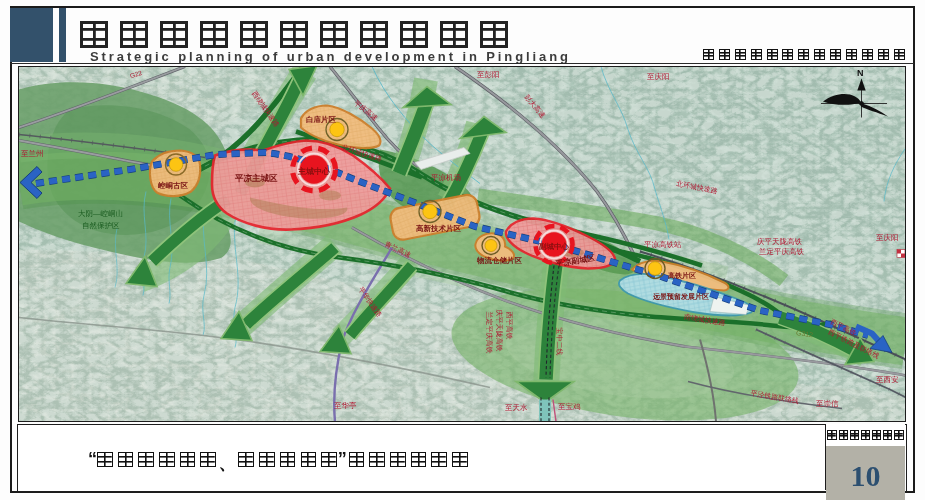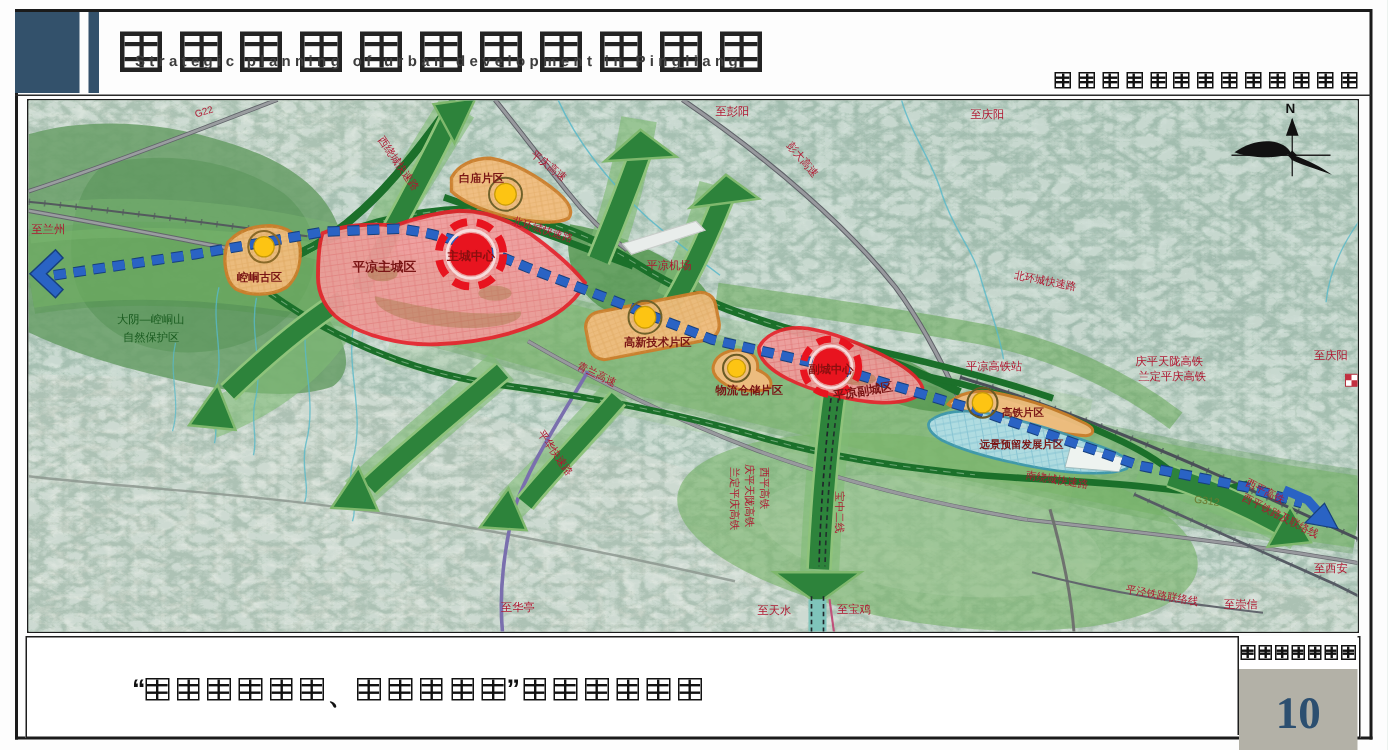--- a/index.html
+++ b/index.html
@@ -21,21 +21,21 @@
 <div class="abs" style="left:10px;top:491px;width:904.5px;height:2px;background:#1b1b1b;"></div>
 
 <div class="abs" style="left:10px;top:8px;width:43px;height:54px;background:#33516b;"></div>
 
 <div class="abs" style="left:59px;top:8px;width:7px;height:54px;background:#33516b;"></div>
 
 <div class="abs" style="left:80px;top:21px;white-space:nowrap;">
 <span class="cz" style="width:28px;height:27px;margin-right:12px;"></span><span class="cz" style="width:28px;height:27px;margin-right:12px;"></span><span class="cz" style="width:28px;height:27px;margin-right:12px;"></span><span class="cz" style="width:28px;height:27px;margin-right:12px;"></span><span class="cz" style="width:28px;height:27px;margin-right:12px;"></span><span class="cz" style="width:28px;height:27px;margin-right:12px;"></span><span class="cz" style="width:28px;height:27px;margin-right:12px;"></span><span class="cz" style="width:28px;height:27px;margin-right:12px;"></span><span class="cz" style="width:28px;height:27px;margin-right:12px;"></span><span class="cz" style="width:28px;height:27px;margin-right:12px;"></span><span class="cz" style="width:28px;height:27px;"></span>
 </div>
 
-<div class="abs" style="left:90px;top:36px;font-weight:bold;font-size:10px;letter-spacing:2.9px;color:#3c3c3c;white-space:nowrap;">Strategic planning of urban development in Pingliang</div>
+<div class="abs" style="left:90px;top:49px;font-weight:bold;font-size:13px;letter-spacing:2.9px;color:#3c3c3c;white-space:nowrap;">Strategic planning of urban development in Pingliang</div>
 
 <div class="abs" style="left:703px;top:46px;white-space:nowrap;">
 <span class="cs" style="width:11px;height:11px;margin-right:4.9px;"></span><span class="cs" style="width:11px;height:11px;margin-right:4.9px;"></span><span class="cs" style="width:11px;height:11px;margin-right:4.9px;"></span><span class="cs" style="width:11px;height:11px;margin-right:4.9px;"></span><span class="cs" style="width:11px;height:11px;margin-right:4.9px;"></span><span class="cs" style="width:11px;height:11px;margin-right:4.9px;"></span><span class="cs" style="width:11px;height:11px;margin-right:4.9px;"></span><span class="cs" style="width:11px;height:11px;margin-right:4.9px;"></span><span class="cs" style="width:11px;height:11px;margin-right:4.9px;"></span><span class="cs" style="width:11px;height:11px;margin-right:4.9px;"></span><span class="cs" style="width:11px;height:11px;margin-right:4.9px;"></span><span class="cs" style="width:11px;height:11px;margin-right:4.9px;"></span><span class="cs" style="width:11px;height:11px;"></span>
 </div>
 
 <div class="abs" style="left:10px;top:63px;width:904px;height:1.2px;background:#2a2a2a;"></div>
 
 <div class="abs" id="mapbox" style="left:18px;top:66px;width:886px;height:354px;border:1.5px solid #1d1d1d;background:#bccfc2;">
 <svg width="886" height="354" viewBox="19 67.5 886 354">
 <defs>

